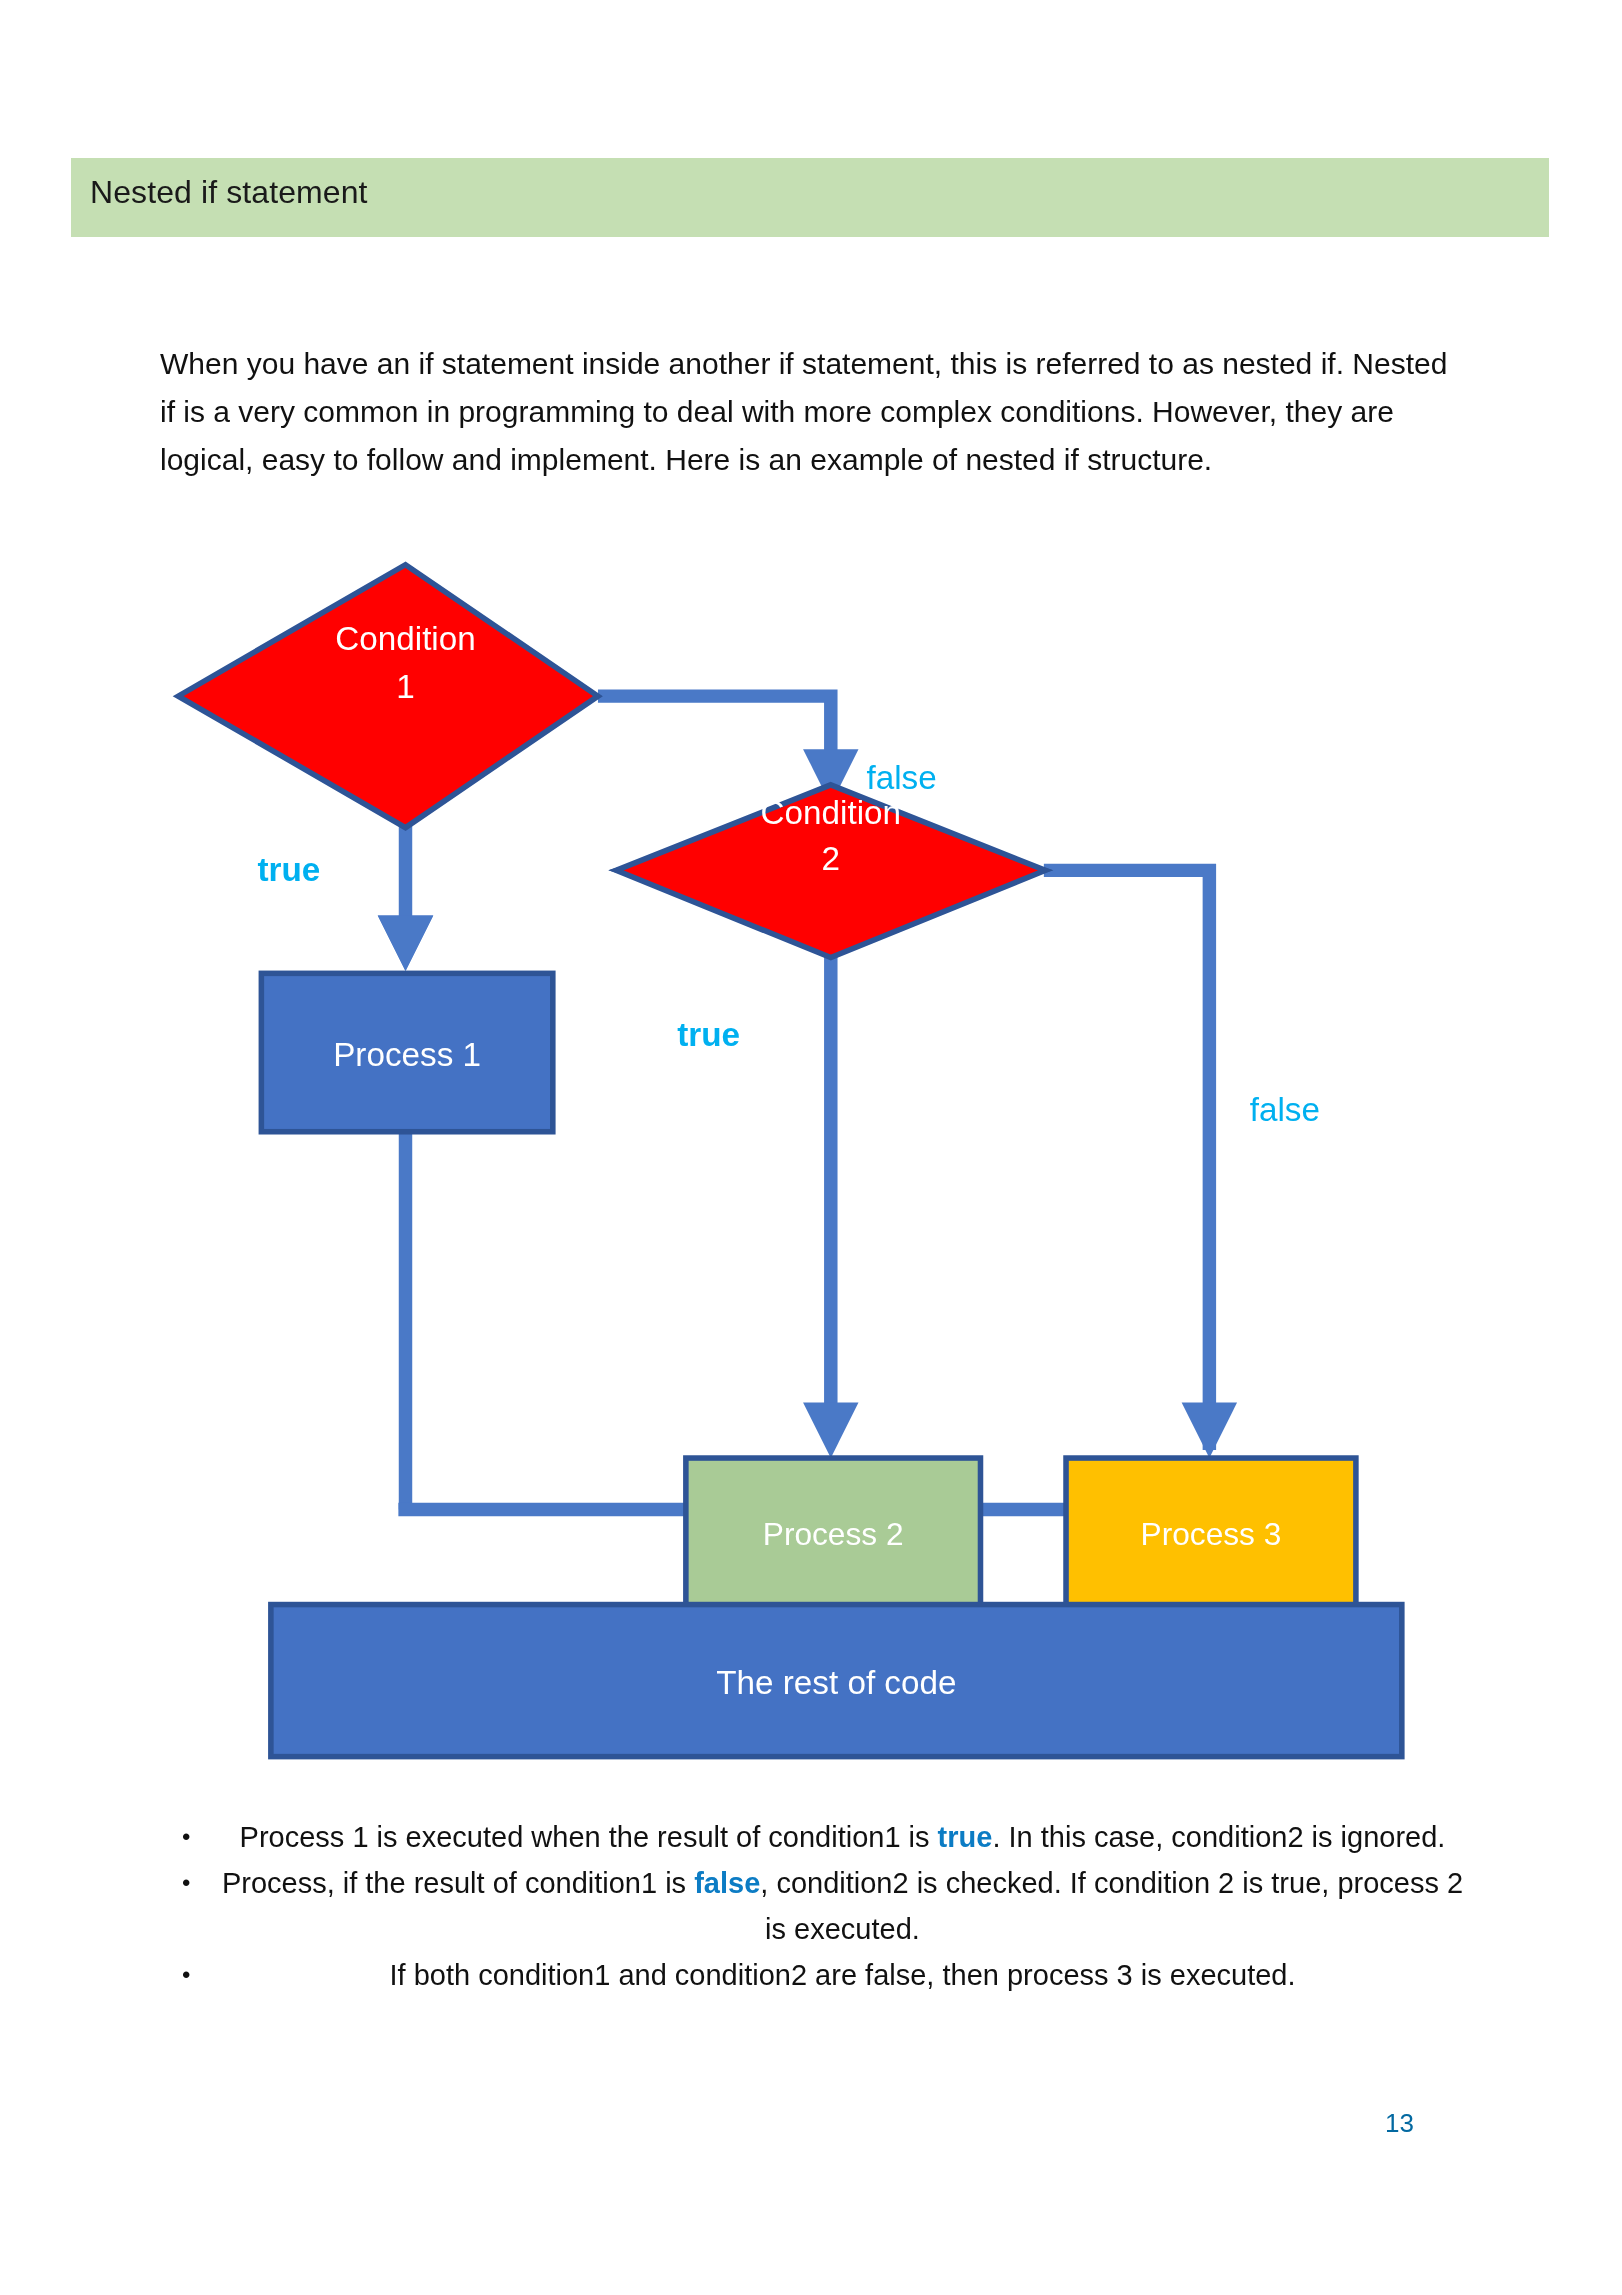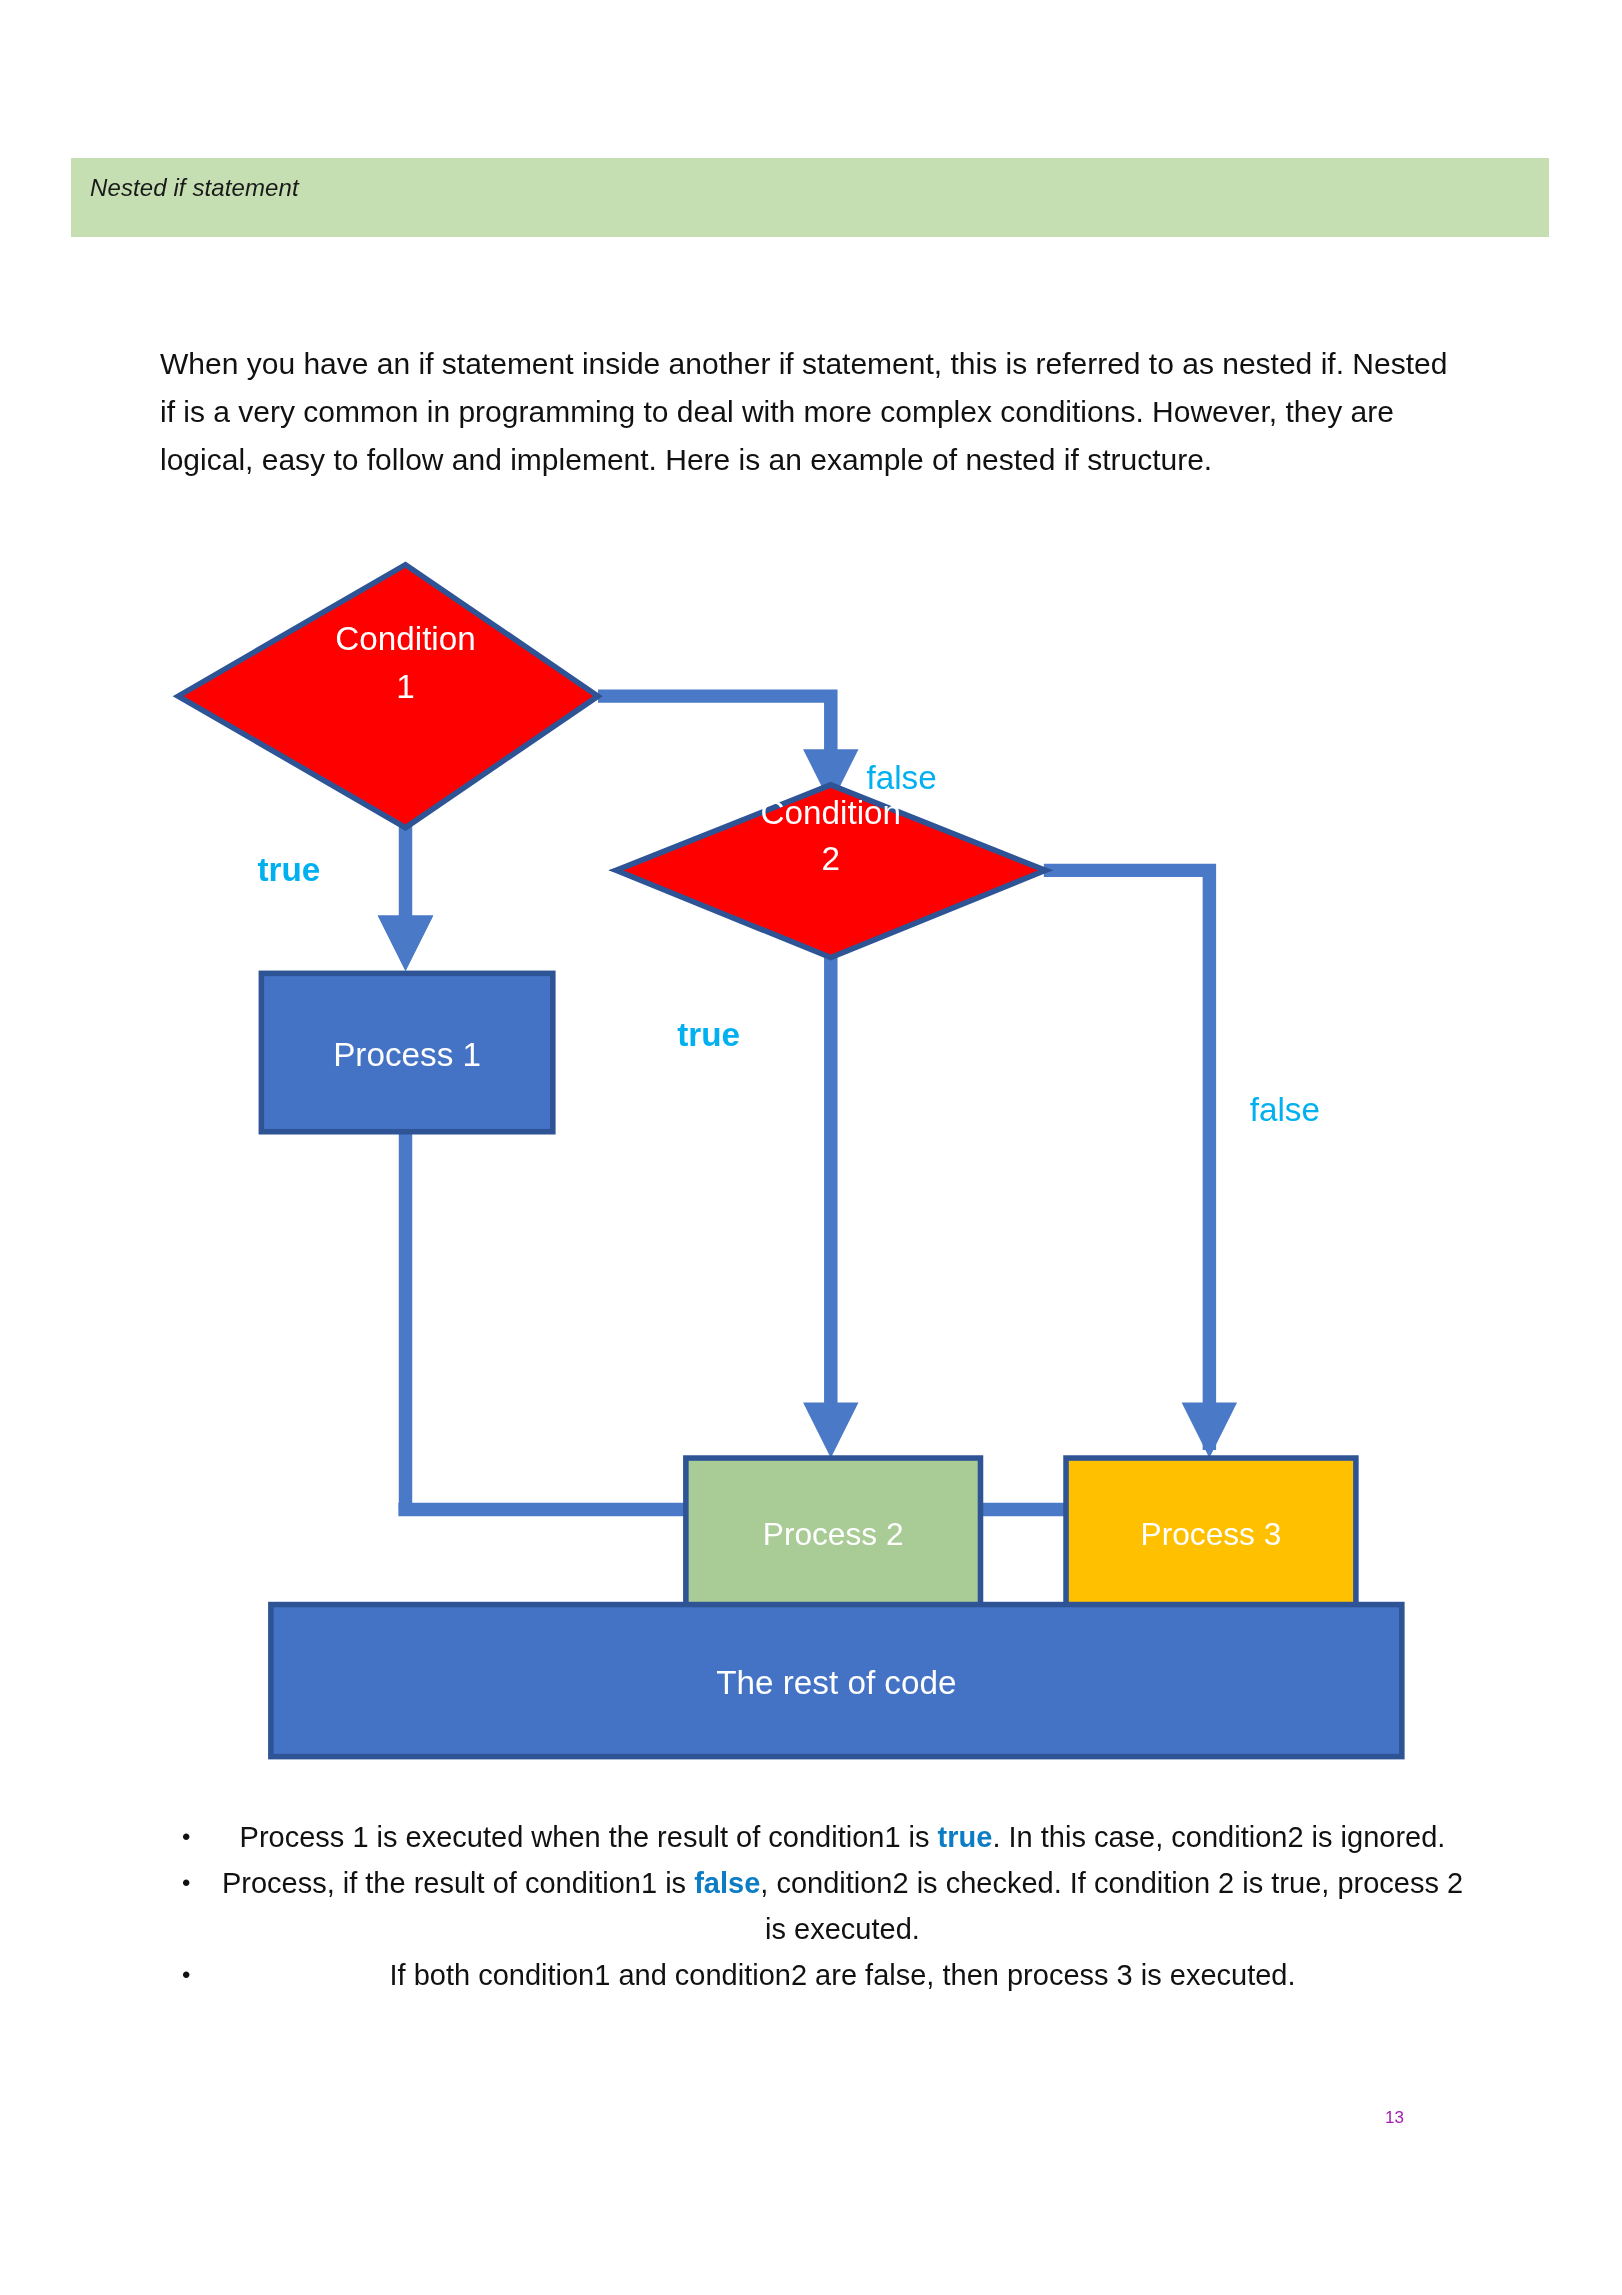--- a/index.html
+++ b/index.html
@@ -26,25 +26,24 @@
     left: 71px;
     top: 158px;
     width: 1478px;
     height: 79px;
     background: #C5DFB3;
   }
   #page-title {
     position: absolute;
     left: 90px;
     top: 174px;
-    font-size: 24px;
+    font-size: 32px;
     color: #1a1a1a;
     letter-spacing: 0.1px;
     white-space: nowrap;
-    font-style: italic;
   }
 
   
   #intro-paragraph {
     position: absolute;
     left: 160px;
     top: 301px;
     width: 1299px;
     font-size: 30px;
     line-height: 48px;
@@ -98,22 +97,22 @@
   .kw {
     color: #0C7CC4;
     font-weight: bold;
   }
 
   
   #page-number {
     position: absolute;
     left: 1385px;
     top: 2108px;
-    font-size: 17px;
-    color: #a21caf;
+    font-size: 26px;
+    color: #0369a1;
     text-align: center;
   }
 </style>
 </head>
 <body>
 
 <div class="page">
 
   <div id="title-banner"></div>
   <div id="page-title">Nested if statement</div>

